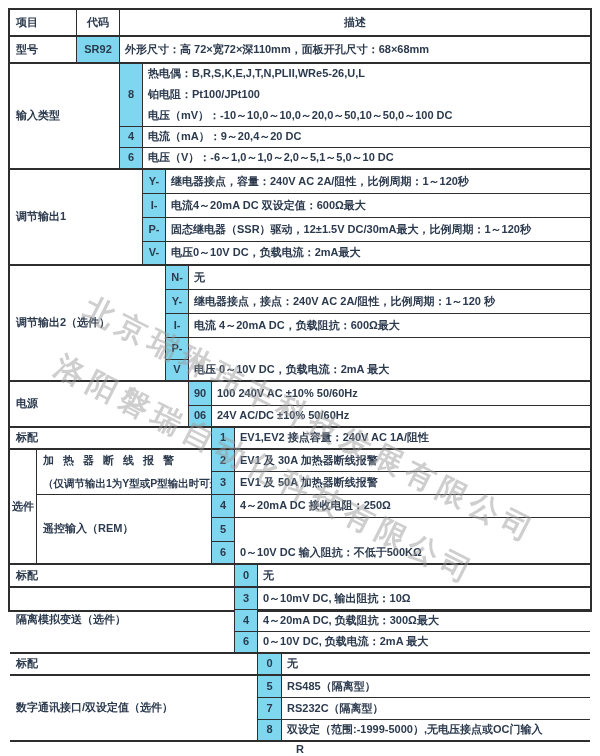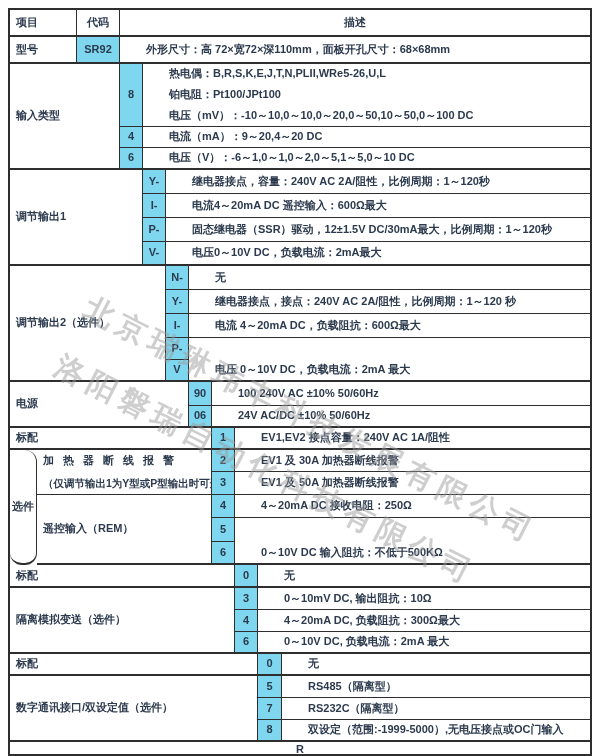--- a/index.html
+++ b/index.html
@@ -8,43 +8,43 @@
     --text:#2c3a4e;
     --wm:#9a9a9a;
   }
   html,body{margin:0;padding:0;background:#ffffff;}
   .sheet{
     position:relative;width:600px;height:756px;background:#fff;overflow:hidden;
     font-family:"Liberation Sans","DejaVu Sans",sans-serif;
     color:var(--text);
   }
   .spec-table{
-    position:absolute;left:8px;top:8px;width:584px;height:748px;
+    position:absolute;left:8px;top:8px;width:584px;height:604px;
     display:grid;
     grid-template-columns:27px 40px 43px 23px 23px 23px 23px 23px 23px 24px 1fr;
     grid-template-rows:27px 27px 63px 21px 22px 24px 24px 24px 24px 24px 24px 24px 22px 22px 24px 22px 22px 22px 23px 23px 24px 23px 23px 22px 22px 22px 22px 22px 22px 22px 16px;
     border:2px solid var(--border);
     box-sizing:border-box;
   }
   .cell{
     border-right:1px solid var(--border);
     border-bottom:1px solid var(--border);
     display:flex;align-items:center;
     font-size:11px;font-weight:bold;
     padding:0 4px;box-sizing:border-box;
     line-height:1.25;
     overflow:hidden;white-space:nowrap;
   }
   .sb{border-bottom-width:2px;}
   .lab{padding-left:6px;}
   .hd{justify-content:center;}
   .code{justify-content:center;background:var(--code-bg);padding:8px 1px;}
-  .desc{padding-left:26px;}
+  .desc{padding-left:5px;}
   .multi{flex-direction:column;justify-content:space-around;align-items:flex-start;}
-  .tight{padding-left:2px;padding-right:1px;border-radius:12px;}
+  .tight{padding-left:2px;padding-right:1px;}
   .heater-title{letter-spacing:0.82em;white-space:nowrap;}
   .heater-note{font-size:10.5px;letter-spacing:0;white-space:nowrap;}
   .foot{justify-content:center;border-bottom:none;border-right:none;}
   .lastcol{border-right:none;}
   .watermark{
     position:absolute;z-index:5;pointer-events:none;
     font-size:30px;font-weight:bold;letter-spacing:6px;
     color:var(--wm);opacity:0.48;white-space:nowrap;
     transform:rotate(27deg);transform-origin:left top;
   }
@@ -78,21 +78,21 @@
     </div>
     <div class="cell code" style="grid-area:4/4/5/5">4</div>
     <div class="cell desc lastcol" style="grid-area:4/5/5/12">电流（mA）：9～20,4～20 DC</div>
     <div class="cell code sb" style="grid-area:5/4/6/5">6</div>
     <div class="cell desc sb lastcol" style="grid-area:5/5/6/12">电压（V）：-6～1,0～1,0～2,0～5,1～5,0～10 DC</div>
 
     <div class="cell lab sb" style="grid-area:6/1/10/5">调节输出1</div>
     <div class="cell code" style="grid-area:6/5/7/6">Y-</div>
     <div class="cell desc lastcol" style="grid-area:6/6/7/12">继电器接点，容量：240V AC 2A/阻性，比例周期：1～120秒</div>
     <div class="cell code" style="grid-area:7/5/8/6">I-</div>
-    <div class="cell desc lastcol" style="grid-area:7/6/8/12">电流4～20mA DC  遥控输入：600Ω最大</div>
+    <div class="cell desc lastcol" style="grid-area:7/6/8/12">电流4～20mA DC  双设定值：600Ω最大</div>
     <div class="cell code" style="grid-area:8/5/9/6">P-</div>
     <div class="cell desc lastcol" style="grid-area:8/6/9/12">固态继电器（SSR）驱动，12±1.5V DC/30mA最大，比例周期：1～120秒</div>
     <div class="cell code sb" style="grid-area:9/5/10/6">V-</div>
     <div class="cell desc sb lastcol" style="grid-area:9/6/10/12">电压0～10V DC，负载电流：2mA最大</div>
 
     <div class="cell lab sb" style="grid-area:10/1/15/6">调节输出2（选件）</div>
     <div class="cell code" style="grid-area:10/6/11/7">N-</div>
     <div class="cell desc lastcol" style="grid-area:10/7/11/12">无</div>
     <div class="cell code" style="grid-area:11/6/12/7">Y-</div>
     <div class="cell desc lastcol" style="grid-area:11/7/12/12">继电器接点，接点：240V AC 2A/阻性，比例周期：1～120 秒</div>

